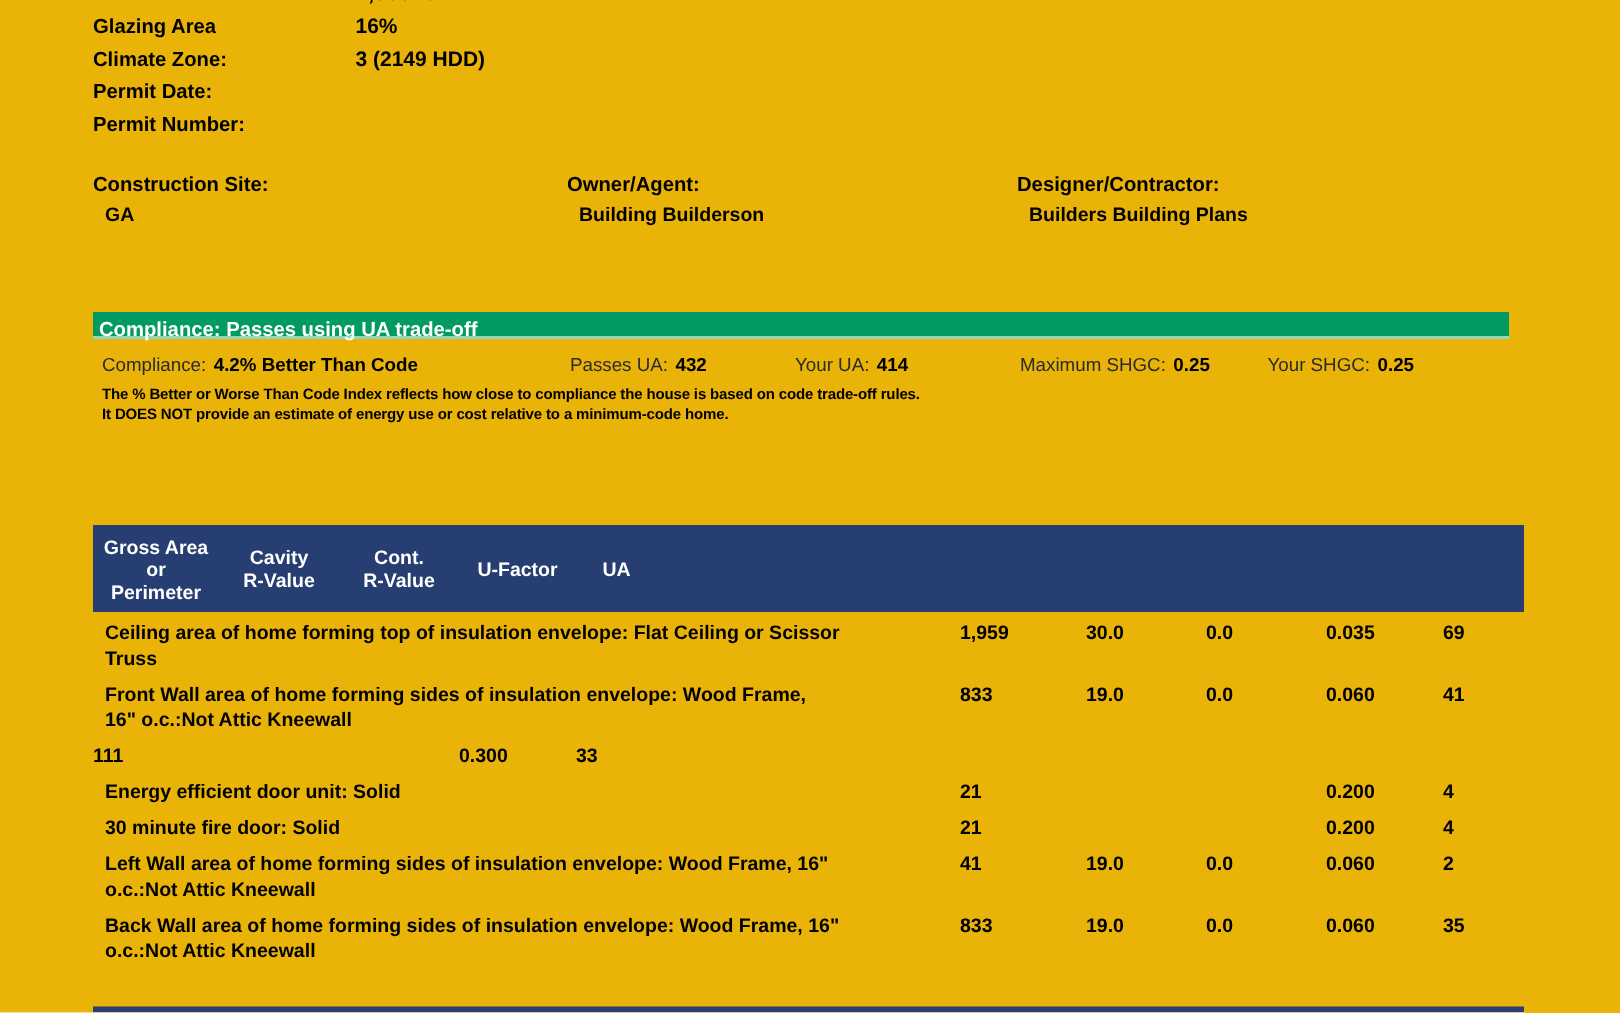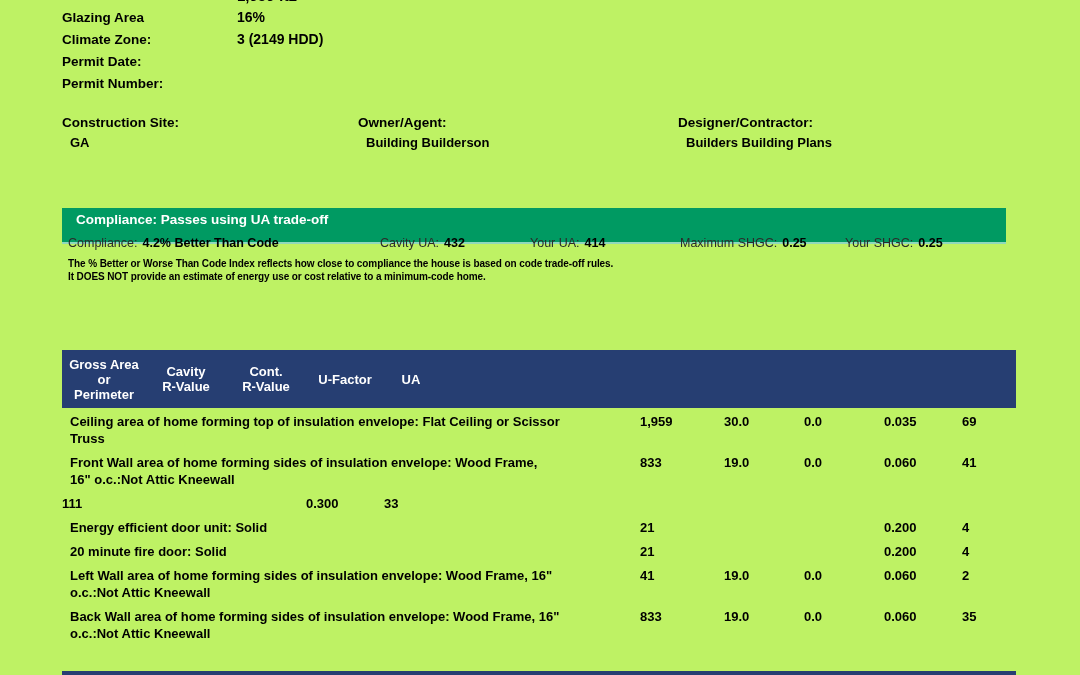--- a/index.html
+++ b/index.html
@@ -1,38 +1,38 @@
 <!DOCTYPE html>
 <html><head>
 <meta charset="utf-8">
 <style>
   html,body{margin:0;padding:0;background:#fff;}
-  .page{position:relative;width:1080px;height:675px;background:#bef264;overflow:hidden;
+  .page{position:relative;width:1080px;height:675px;background:#eab308;overflow:hidden;
         font-family:"Liberation Sans","DejaVu Sans",sans-serif;color:#000;}
 
   
   .clip-top{position:absolute;left:237px;top:0;height:5px;width:200px;overflow:hidden;}
   .clip-top span{position:relative;top:-13px;display:inline-block;font-size:15px;font-weight:bold;}
 
   
   .field-rows{position:absolute;left:62px;top:6px;}
   .frow{height:22px;line-height:22px;white-space:nowrap;}
   .frow .flabel{display:inline-block;width:175px;font-size:13.5px;font-weight:bold;}
   .frow .fvalue{display:inline-block;font-size:14px;font-weight:bold;}
 
   
   .party{position:absolute;top:113px;}
   .party .plabel{font-size:13.5px;font-weight:bold;line-height:20px;}
   .party .pvalue{font-size:13px;font-weight:bold;line-height:20px;padding-left:8px;}
-  .party.p1{left:62px}.party.p2{left:358px}.party.p3{left:678px}
-
-  
-  .banner{position:absolute;left:62px;top:208px;width:944px;height:36px;
+  .party.p1{left:62px}.party.p2{left:378px}.party.p3{left:678px}
+
+  
+  .banner{position:absolute;left:62px;top:208px;width:944px;height:18px;
           background:#009a62;border-bottom:2px solid #8fd8bd;
-          color:#fff;font-size:13.5px;font-weight:bold;line-height:23px;padding-left:14px;box-sizing:border-box;}
+          color:#fff;font-size:13.5px;font-weight:bold;line-height:23px;padding-left:4px;box-sizing:border-box;}
 
   
   .comp-row{position:absolute;left:0;top:236px;width:1056px;height:17px;font-size:12.5px;}
   .comp-item{position:absolute;white-space:nowrap;color:#2b2b2b;}
   .comp-item b{color:#000;margin-left:5px;}
   .ci1{left:68px}.ci2{left:380px}.ci3{left:530px}.ci4{left:680px}.ci5{left:845px}
 
   .notes{position:absolute;left:68px;top:257px;font-size:10px;font-weight:bold;line-height:13px;letter-spacing:-0.1px;}
 
   
@@ -100,21 +100,21 @@
     <div class="pvalue">Builders Building Plans</div>
   </div>
 
   <div class="banner">Compliance: Passes using UA trade-off</div>
 
   <div class="comp-row">
     <span class="comp-item ci1">
       <span>Compliance:</span><b>4.2% Better Than Code</b>
     </span>
     <span class="comp-item ci2">
-      <span>Cavity UA:</span><b>432</b>
+      <span>Passes UA:</span><b>432</b>
     </span>
     <span class="comp-item ci3">
       <span>Your UA:</span><b>414</b>
     </span>
     <span class="comp-item ci4">
       <span>Maximum SHGC:</span><b>0.25</b>
     </span>
     <span class="comp-item ci5">
       <span>Your SHGC:</span><b>0.25</b>
     </span>
@@ -166,21 +166,21 @@
         </div>
         <div class="trow">
           <div class="cell-assembly"><div>Energy efficient door unit: Solid</div></div>
           <div class="cell-num c-gross">21</div>
           <div class="cell-num c-cav"></div>
           <div class="cell-num c-cont"></div>
           <div class="cell-num c-uf">0.200</div>
           <div class="cell-num c-ua">4</div>
         </div>
         <div class="trow">
-          <div class="cell-assembly"><div>20 minute fire door: Solid</div></div>
+          <div class="cell-assembly"><div>30 minute fire door: Solid</div></div>
           <div class="cell-num c-gross">21</div>
           <div class="cell-num c-cav"></div>
           <div class="cell-num c-cont"></div>
           <div class="cell-num c-uf">0.200</div>
           <div class="cell-num c-ua">4</div>
         </div>
         <div class="trow">
           <div class="cell-assembly"><div>Left Wall area of home forming sides of insulation envelope: Wood Frame, 16"
 o.c.:Not Attic Kneewall</div></div>
           <div class="cell-num c-gross">41</div>

